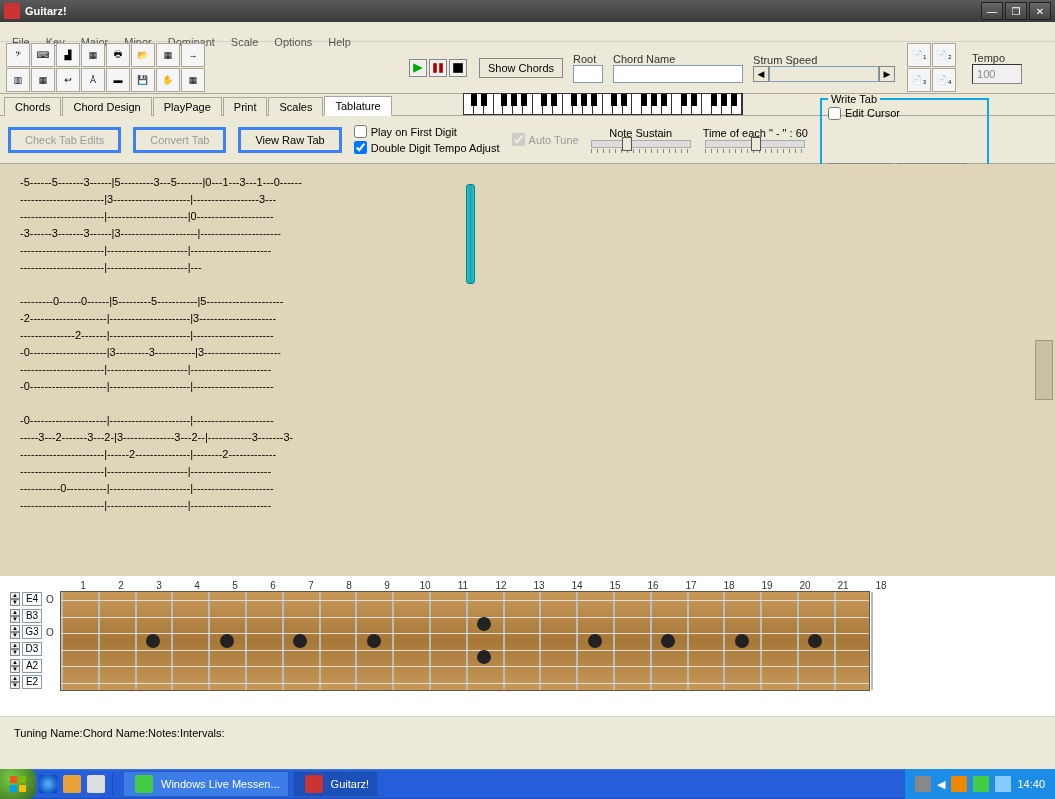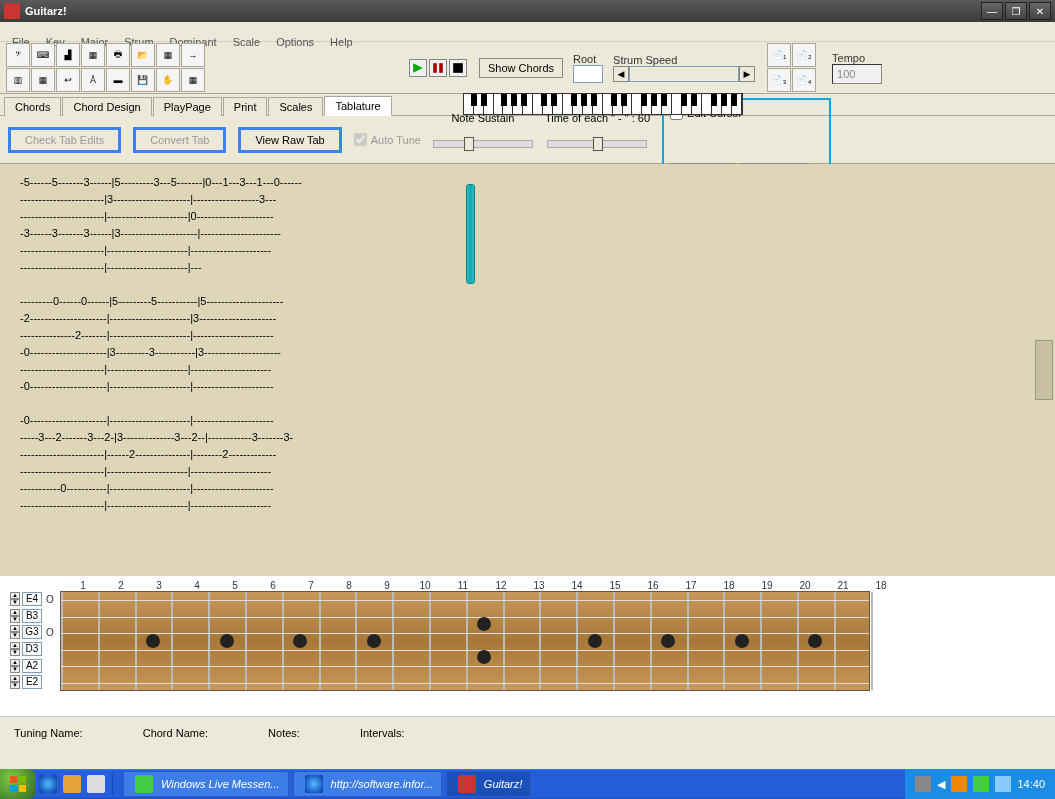--- a/index.html
+++ b/index.html
@@ -52,21 +52,21 @@
 
 
 .controlpanel { height: 48px; background: #ece9d8; display: flex; align-items: center; padding: 4px 8px; gap: 12px; border-bottom: 1px solid #aca899; }
 .cp-btn { padding: 4px 14px; border: 3px solid #3b82f6; background: #ece9d8; cursor: pointer; }
 .cp-btn.disabled { color: #999; }
 .checkbox-col { display: flex; flex-direction: column; gap: 3px; }
 .cb-row { display: flex; align-items: center; gap: 4px; }
 .cb-row input { margin: 0; }
 .cb-row.disabled { color: #999; }
 
-.slider-group { display: flex; flex-direction: column; align-items: center; gap: 16px; }
+.slider-group { display: flex; flex-direction: column; align-items: center; gap: 1px; }
 .slider-track { width: 100px; height: 8px; background: #ddd; border: 1px solid #aaa; position: relative; }
 .slider-ticks { width: 100px; height: 4px; background-image: repeating-linear-gradient(90deg,#888 0 1px, transparent 1px 6px);}
 .slider-thumb { width: 10px; height: 14px; background: #ece9d8; border: 1px solid #555; position: absolute; top: -4px; }
 
 .writetab-fieldset { border: 2px solid #0ea5e9; padding: 2px 20px 4px 6px; }
 .writetab-fieldset legend { font-size: 11px; padding: 0 3px; }
 .writetab-btns { display: flex; gap: 4px; margin-top: 3px; }
 .wt-btn { padding: 2px 10px; border: 1px solid #888; background: #ece9d8; cursor: pointer; margin-top: 40px; }
 
 
@@ -84,48 +84,48 @@
 .spinner { width: 10px; height: 14px; display:flex; flex-direction:column; }
 .spinner div{flex:1;border:1px solid #888; background:#eee; font-size:6px; line-height:5px; text-align:center;}
 .tuning-box { width: 20px; height: 14px; border: 1px solid #7f9db9; background: #fff; font-size: 10px; text-align: center; line-height: 12px; }
 .open-marker { width: 12px; text-align: center; font-size: 10px; color: #333; }
 
 .fretboard { flex: 0 0 810px; height: 100px; background: linear-gradient(to bottom,#c89858,#a87838,#c89858); position: relative; border: 1px solid #654; }
 .fret-line { position: absolute; top: 0; bottom: 0; width: 2px; background: #bbb; }
 .string-line { position: absolute; left: 0; right: 0; height: 1px; background: #ddd; }
 .dot { position: absolute; width: 14px; height: 14px; background: #222; border-radius: 50%; transform: translate(-50%,-50%); }
 
-.bottom-labels { height: 18px; display: flex; align-items: center; padding: 16px 14px; gap: 60px; background:#ece9d8; border-top:1px solid #ccc;}
+.bottom-labels { height: 18px; display: flex; align-items: center; padding: 16px 14px; background:#ece9d8; border-top:1px solid #ccc;}
 
 
 .taskbar { position: absolute; bottom: 0; left: 0; right: 0; height: 30px; background: linear-gradient(to bottom,#3a7de0,#245edb 6%,#245edb 94%,#1a4ab8); display: flex; align-items: center; color: #fff; }
 .start-btn { width: 36px; height: 30px; background: radial-gradient(circle at 30% 30%,#7c4,#362); border-radius: 0 8px 8px 0; display:flex;align-items:center;justify-content:center; }
 .ql-icon { width: 18px; height: 18px; margin: 0 3px; cursor:pointer; border-radius:2px;}
-.task-btn { height: 24px; padding: 12px 8px; margin: 0 2px; background: #3d7de8; border: 1px solid #2a5bc0; display: flex; align-items: center; gap: 5px; cursor: pointer; border-radius: 2px; font-style: italic; }
+.task-btn { height: 24px; padding: 12px 8px; margin: 0 2px; background: #3d7de8; border: 1px solid #2a5bc0; display: flex; align-items: center; gap: 5px; cursor: pointer; border-radius: 2px; }
 .task-btn.active { background: #1a50b8; }
 .tray { margin-left: auto; display: flex; align-items: center; gap: 6px; padding: 0 10px; background: #1c8de6; height: 100%; }
 .tray-icon { width: 16px; height: 16px; }
 .ql-sep{width:5px;height:22px;border-left:1px solid #1a4ab8;margin:0 4px;}
 </style>
 </head>
 <body>
 
 <div class="titlebar">
   <div class="titlebar-icon"></div>
   <div class="titlebar-text">Guitarz!</div>
   <div class="win-btn">—</div>
   <div class="win-btn">❐</div>
   <div class="win-btn">✕</div>
 </div>
 
 <div class="menubar" id="menubar">
     <div class="menu-item">File</div>
     <div class="menu-item">Key</div>
     <div class="menu-item">Major</div>
-    <div class="menu-item">Strum</div>
+    <div class="menu-item">Minor</div>
     <div class="menu-item">Dominant</div>
     <div class="menu-item">Scale</div>
     <div class="menu-item">Options</div>
     <div class="menu-item">Help</div>
   </div>
 
 <div class="toolbar-row">
   <div class="tool-btn-grid">
     <div class="tool-btn">𝄢</div>
     <div class="tool-btn">⌨</div>
@@ -162,20 +162,24 @@
           <rect x="1" y="1" width="8" height="8" fill="#000"></rect>
         </svg>
       </div>
   </div>
 
   <button class="show-chords-btn">Show Chords</button>
 
   <div class="field-group">
     <span class="field-label">Root</span>
     <input class="field-input" value="" style="">
+  </div>
+  <div class="field-group">
+    <span class="field-label">Chord Name</span>
+    <input class="field-input chordname-input" value="" style="">
   </div>
   <div class="field-group">
     <span class="field-label">Strum Speed</span>
     <div class="strum">
       <div class="strum-arrow">◀</div>
       <div class="strum-track"></div>
       <div class="strum-arrow">▶</div>
     </div>
   </div>
 
@@ -249,20 +253,30 @@
       <div class="black-key" style="left: 257px;"></div>
       <div class="black-key" style="left: 267px;"></div>
     </div>
   </div>
 
 <div class="controlpanel">
   <button class="cp-btn disabled">Check Tab Edits</button>
   <button class="cp-btn disabled">Convert Tab</button>
   <button class="cp-btn">View Raw Tab</button>
 
+  <div class="checkbox-col">
+    <label class="cb-row">
+        <input type="checkbox" style="">
+        <span>Play on First Digit</span>
+      </label>
+    <label class="cb-row">
+        <input type="checkbox" checked="" style="">
+        <span>Double Digit Tempo Adjust</span>
+      </label>
+  </div>
   <div class="checkbox-col">
     <label class="cb-row disabled">
         <input type="checkbox" checked="" disabled="" style="">
         <span>Auto Tune</span>
       </label>
   </div>
 
   <div class="slider-group">
     <span>Note Sustain</span>
     <div class="slider-track">
@@ -452,24 +466,20 @@
       </svg>
   </div>
   <div class="ql-icon" style="background:radial-gradient(circle,#5bf,#03a)"></div>
   <div class="ql-icon" style="background:#e8a23a"></div>
   <div class="ql-icon" style="background:#ddd"></div>
   <div class="ql-sep"></div>
   <div class="task-btn">
       <div class="ql-icon" style="background:#4c4"></div>
       <span>Windows Live Messen...</span>
     </div>
-  <div class="task-btn">
-      <div class="ql-icon" style="background:radial-gradient(circle,#5bf,#03a)"></div>
-      <span>http://software.infor...</span>
-    </div>
   <div class="task-btn active">
       <div class="ql-icon" style="background:#c33"></div>
       <span>Guitarz!</span>
     </div>
   <div class="tray">
     <div class="tray-icon" style="background:#888"></div>
     <span>◀</span>
     <div class="tray-icon" style="background:#e80"></div>
     <div class="tray-icon" style="background:#4c4"></div>
     <div class="tray-icon" style="background:#8cf"></div>

